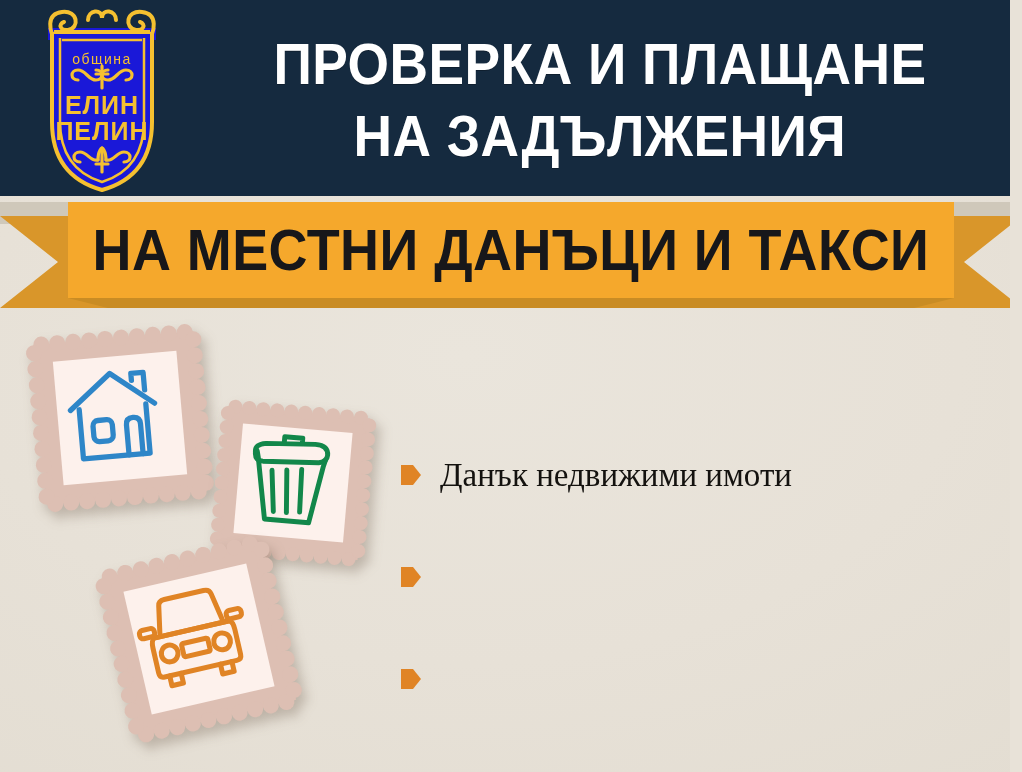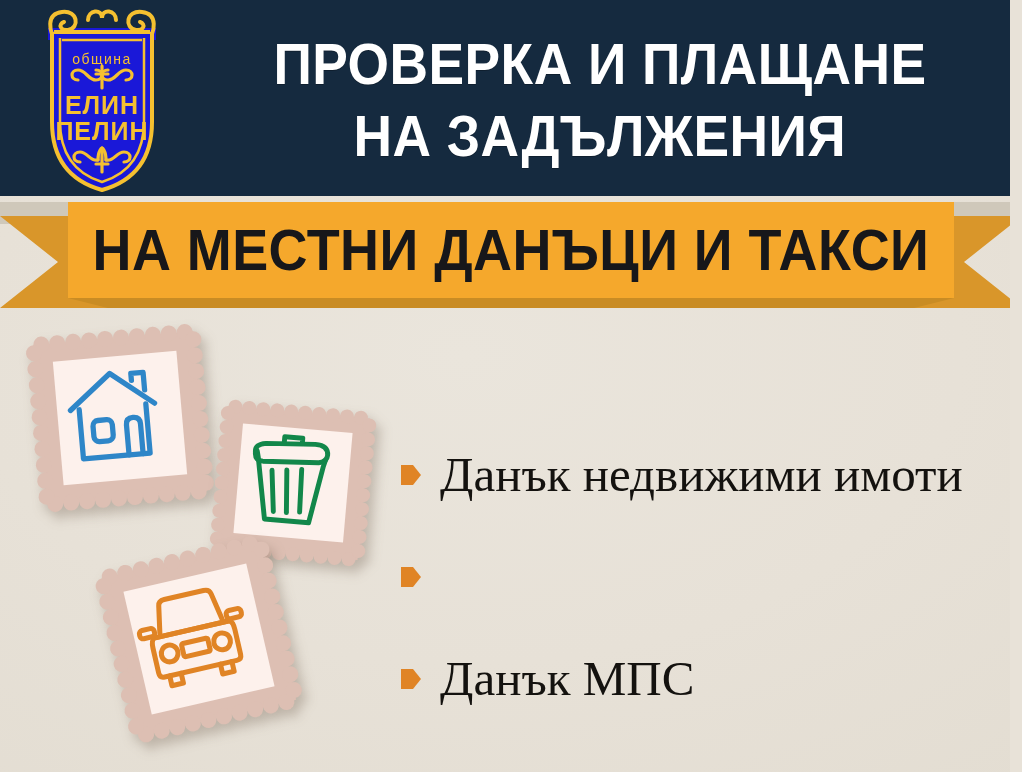--- a/index.html
+++ b/index.html
@@ -162,21 +162,21 @@
     flex: 0 0 auto;
     width: 22px;
     height: 24px;
     margin-right: 18px;
   }
   .bullet-marker svg { display: block; width: 22px; height: 24px; }
   .bullet-label {
     color: #14120f;
     font-family: "Liberation Serif", serif;
     font-weight: 400;
-    font-size: 49px;
+    font-size: 33px;
     line-height: 48px;
     white-space: nowrap;
   }
 </style>
 </head>
 <body>
 
 <div id="poster">
 
   <div class="header-band"></div>
@@ -445,18 +445,17 @@
         </svg>
       </span>
     </div>
 
     <div class="bullet-row">
       <span class="bullet-marker">
         <svg viewBox="0 0 22 24" xmlns="http://www.w3.org/2000/svg">
           <path d="M1 2 L13 2 L21 12 L13 22 L1 22 Z" fill="#e08425"></path>
         </svg>
       </span>
-      <span class="bullet-label">Данък МПС</span>
     </div>
 
   </div>
 
 </div>
 
 </body></html>

